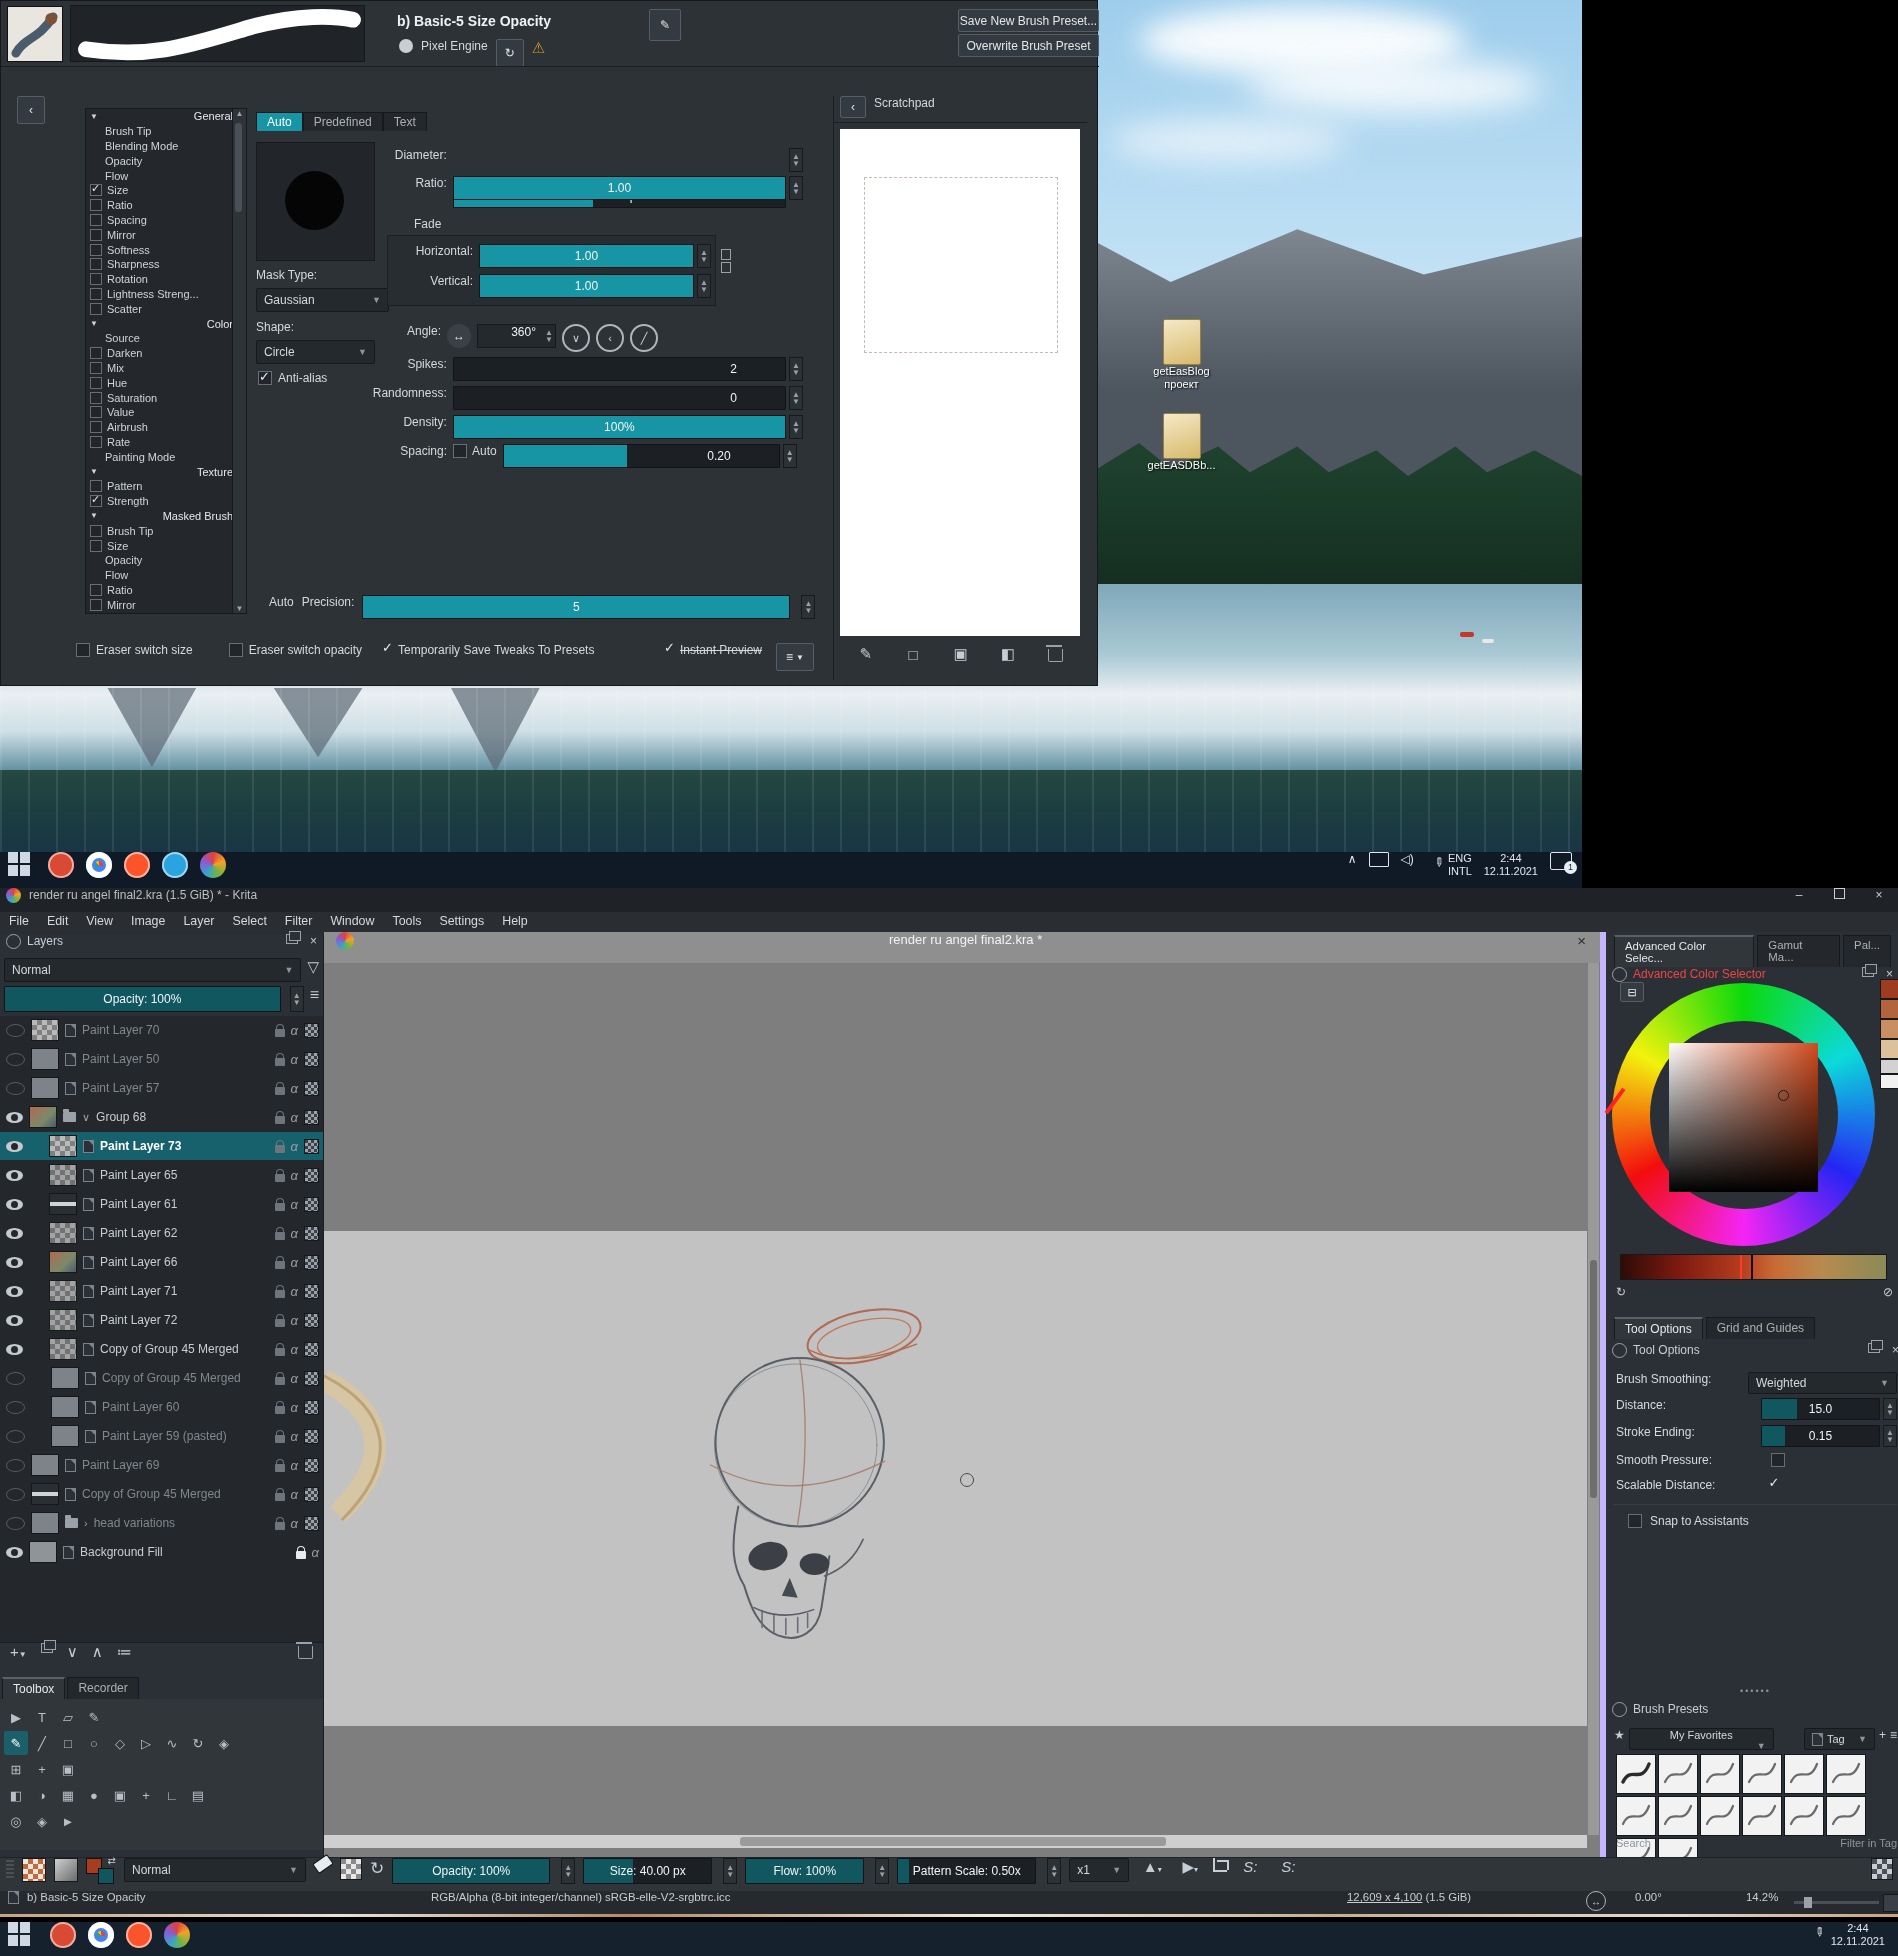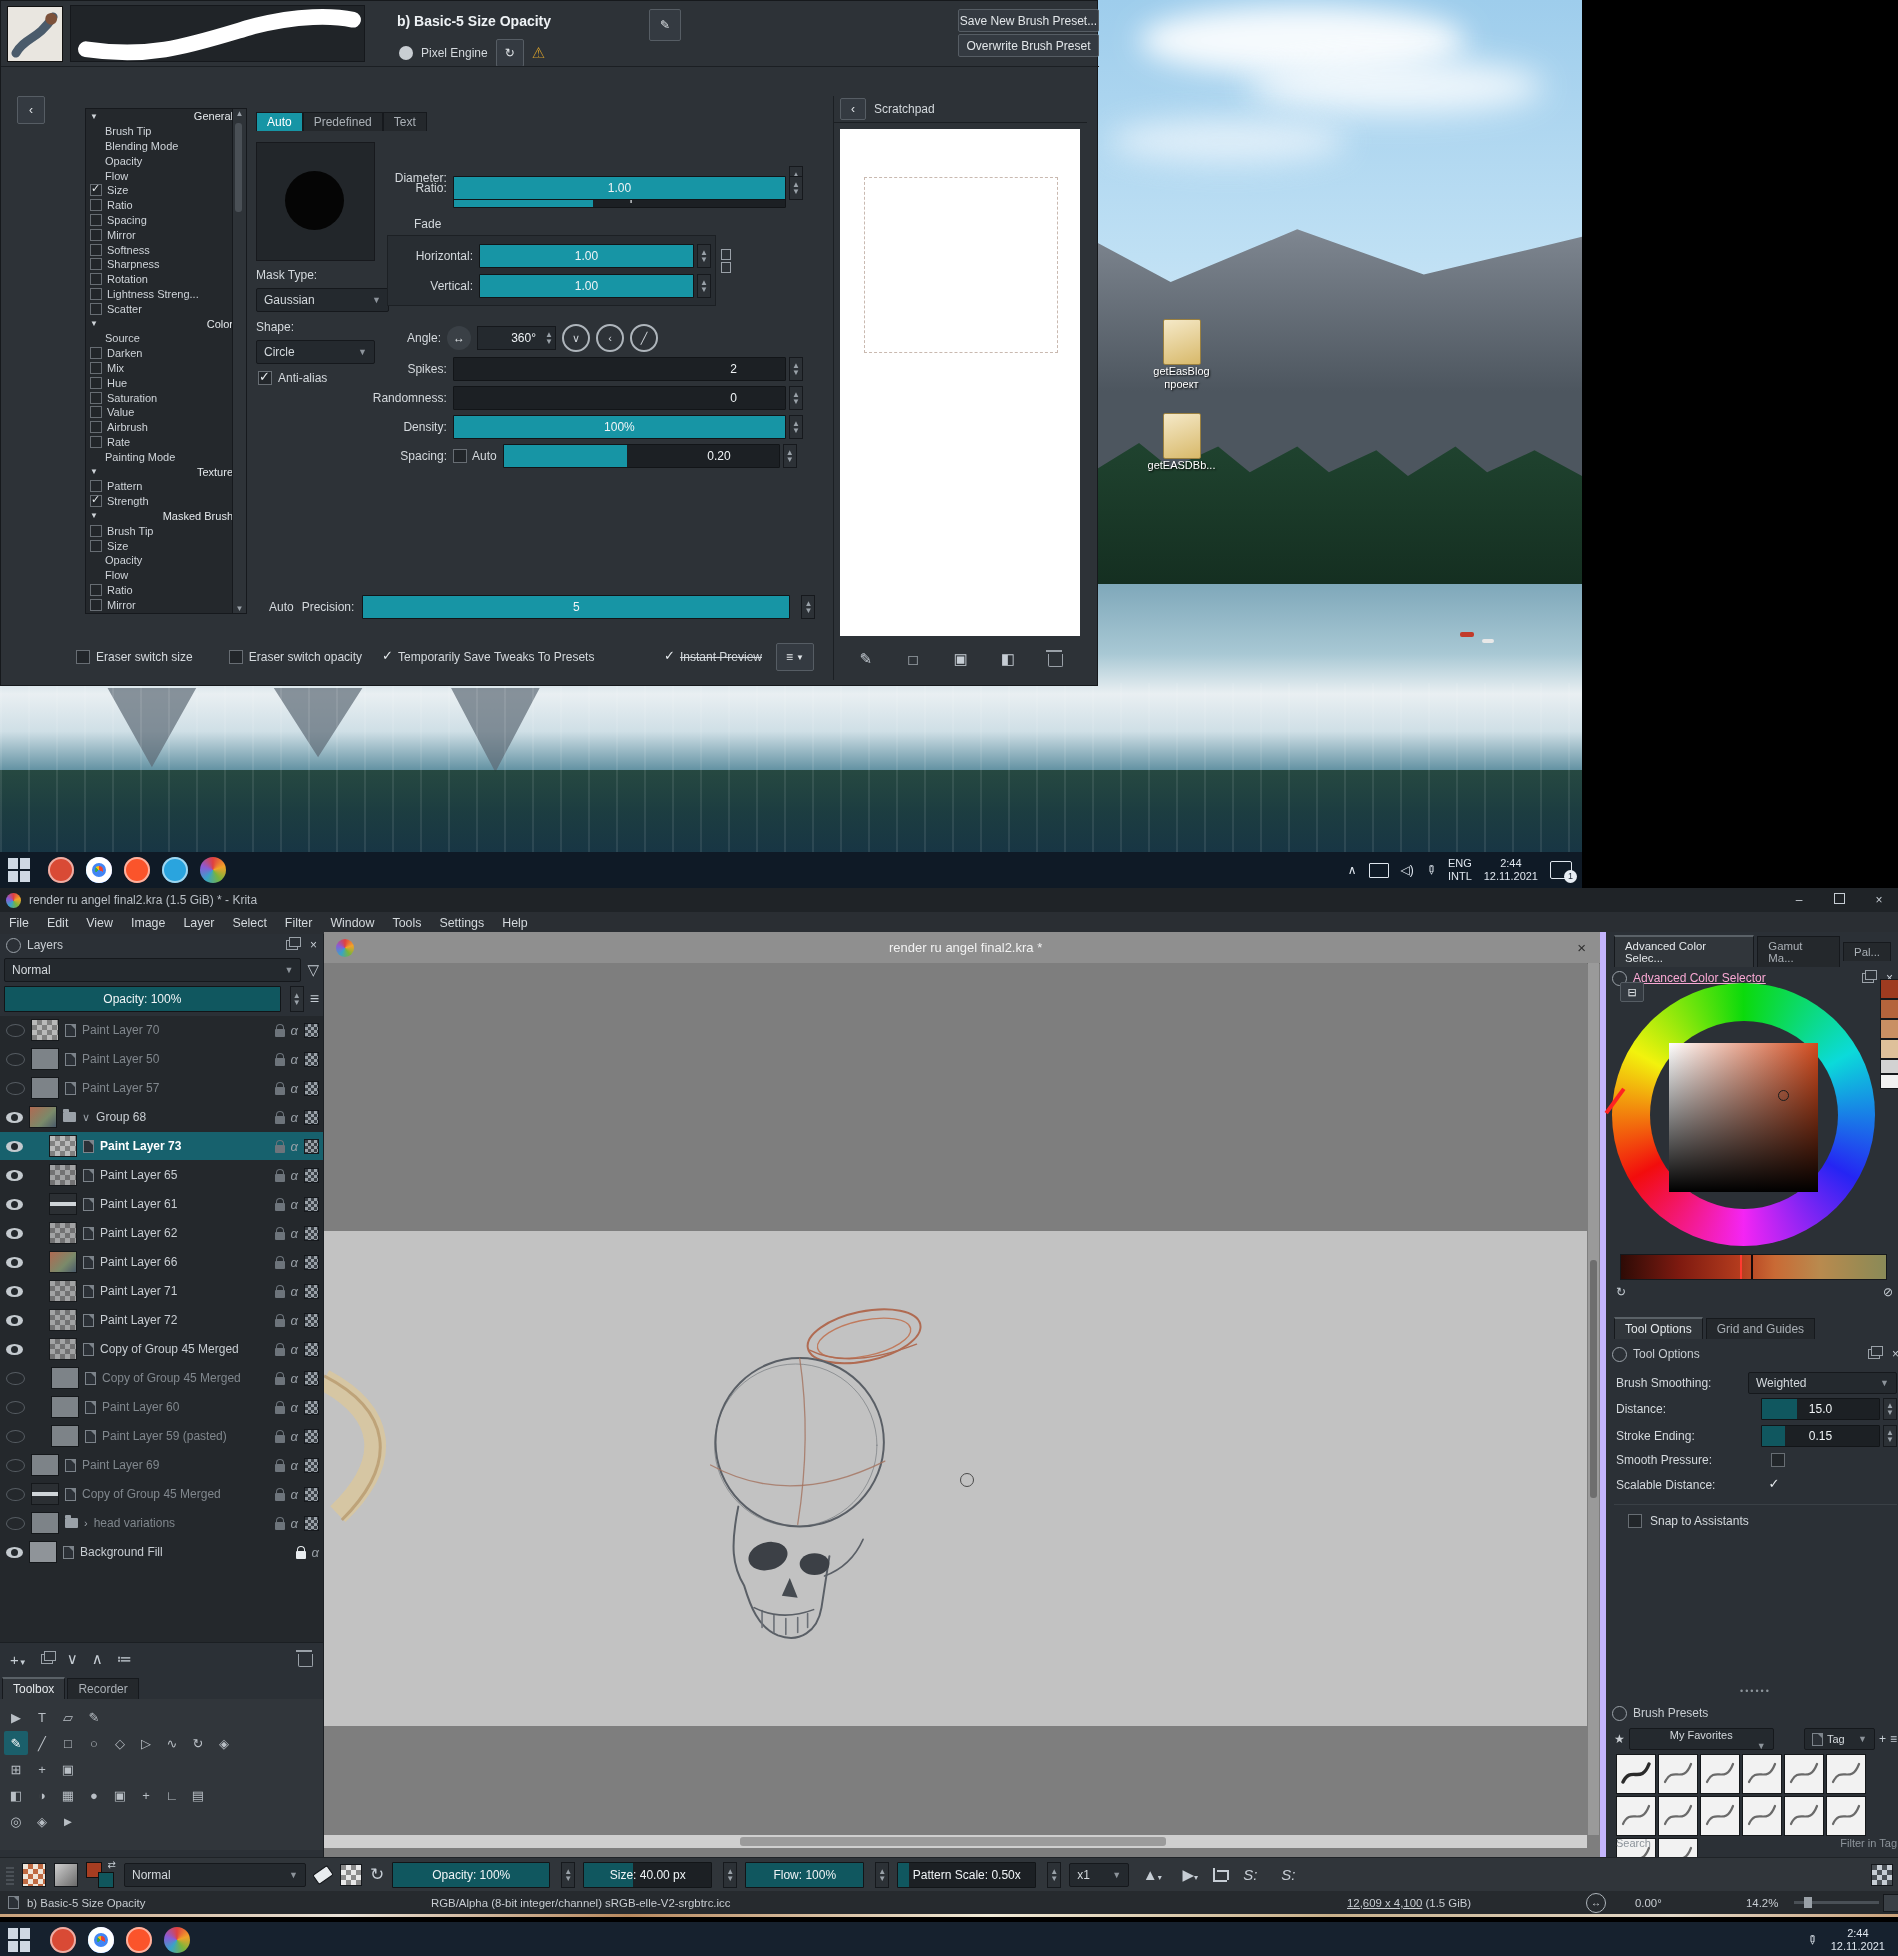--- a/index.html
+++ b/index.html
@@ -1,19 +1,19 @@
 <!DOCTYPE html>
 <html><head>
 <meta charset="utf-8">
 <style>
   html,body{margin:0;padding:0;background:#000;}
   #root{position:relative;width:1899px;height:1956px;background:#000;overflow:hidden;
         font-family:"Liberation Sans",sans-serif;color:#cfd4d9;font-size:12px;}
   .abs{position:absolute;}
-  .row{display:flex;align-items:center;}
+  .row{display:flex;}
   
   .sl{position:relative;background:#1c2024;border:1px solid #121518;height:22px;overflow:hidden;border-radius:1px;}
   .sl .fill{position:absolute;left:0;top:0;bottom:0;background:#1795a5;}
   .sl .val{position:absolute;inset:0;text-align:center;line-height:22px;color:#f0f4f6;font-size:12px;}
   .sl .val.right{text-align:right;padding-right:48px;}
   .spin{display:flex;flex-direction:column;justify-content:center;color:#9aa2a9;font-size:8px;line-height:7px;margin-left:3px;width:12px;background:#2c3136;border:1px solid #16191d;height:22px;align-items:center;}
   .dd{background:#24292e;border:1px solid #15181c;border-radius:2px;display:flex;align-items:center;padding:0 7px;height:22px;color:#d4d9dd;}
   .dd .car{margin-left:auto;color:#8d949b;font-size:9px;}
   .cb{width:12px;height:12px;border:1px solid #676d73;background:#22262a;display:inline-block;position:relative;flex:none;}
   .cb.on::after{content:"\2713";position:absolute;left:0px;top:-3px;color:#e8ecef;font-size:13px;}
@@ -860,21 +860,21 @@
 
     <div class="abs" style="left:1600px;top:44px;width:299px;height:926px;background:#2b3036;border-left:6px solid #c4b5fd;box-sizing:border-box;">
 
       <div class="row" style="padding:3px 8px 0 8px;gap:3px;">
         <div class="dktab active" style="font-size:11.4px;"><span>Advanced Color Selec...</span></div>
         <div class="dktab" style="font-size:11.4px;"><span>Gamut Ma...</span></div>
         <div class="dktab" style="font-size:11.4px;"><span>Pal...</span></div>
       </div>
       <div class="row" style="height:22px;padding:0 6px;gap:6px;">
         <span style="width:13px;height:13px;border:1.5px solid #9aa1a8;border-radius:50%;"></span>
-        <span style="color:#f9a8d4;text-decoration:underline;">Advanced Color Selector</span>
+        <span style="color:#ef4444;">Advanced Color Selector</span>
         <span class="ic-float" style="margin-left:auto;"></span>
         <span style="color:#c6cdd4;margin-left:6px;">×</span>
       </div>
       <span class="btn" style="position:absolute;left:14px;top:50px;width:22px;height:18px;font-size:11px;">⊟</span>
 
       <div class="abs" style="left:6px;top:51px;width:263px;height:263px;border-radius:50%;
            background:conic-gradient(hsl(120,90%,45%),hsl(180,90%,45%),hsl(240,90%,55%),hsl(300,90%,55%),hsl(360,90%,50%),hsl(60,90%,50%),hsl(120,90%,45%));"></div>
       <div class="abs" style="left:44px;top:89px;width:188px;height:188px;border-radius:50%;background:#2b3036;"></div>
       <div class="abs" style="left:63px;top:111px;width:149px;height:149px;
            background:linear-gradient(to top,#000,rgba(0,0,0,0)),linear-gradient(to right,#fff,#d14b1e);"></div>

